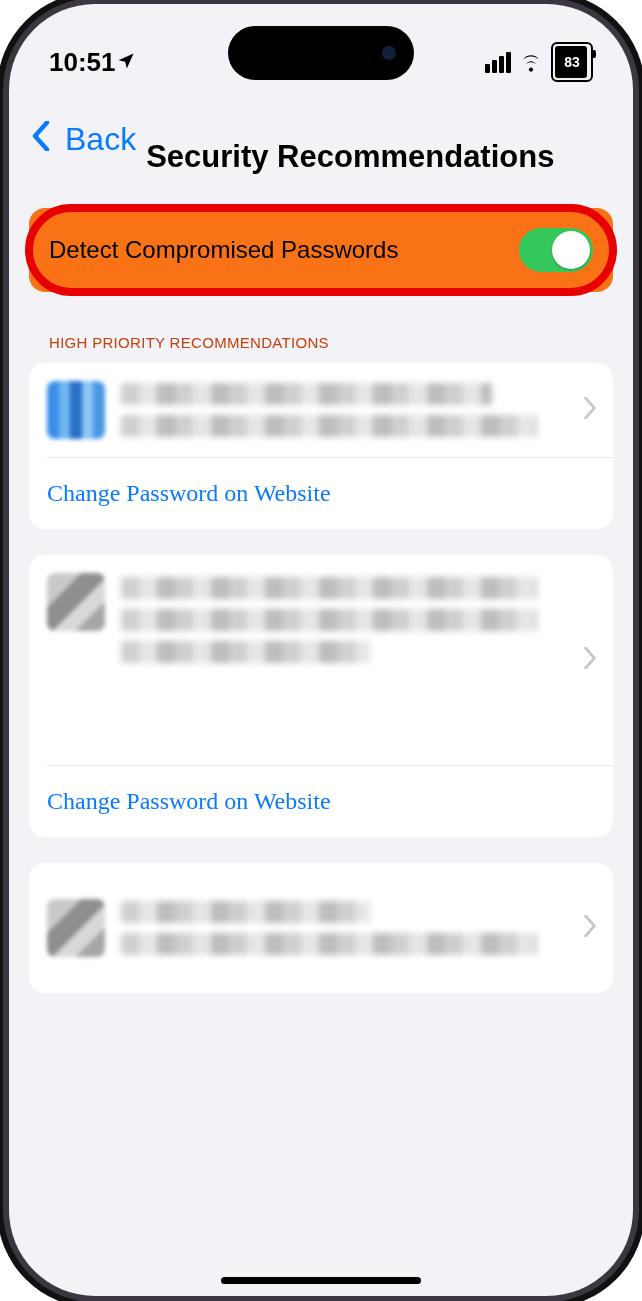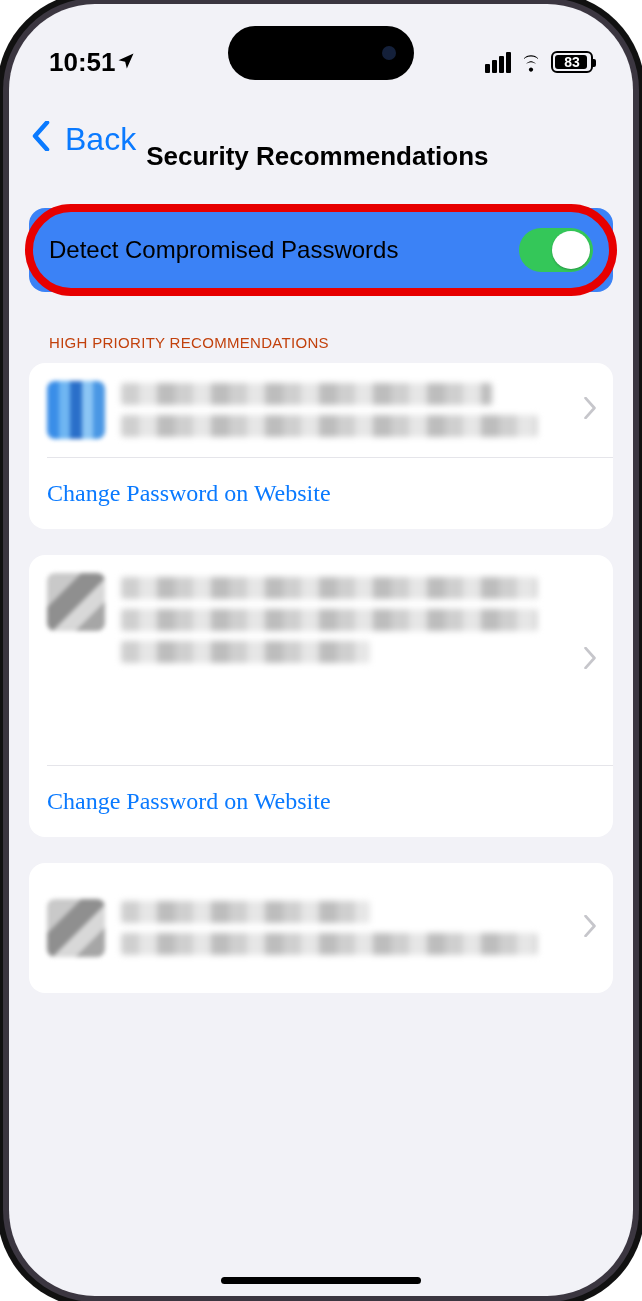--- a/index.html
+++ b/index.html
@@ -34,40 +34,40 @@
   
   .statusbar { position: absolute; top: 0; left: 0; right: 0; height: 90px; display:flex; align-items:center; justify-content:space-between; padding: 26px 40px 0 40px; }
   .sb-left { display:flex; align-items:center; gap:0; font-size:26px; font-weight:600; color:#000; }
   .sb-right-icons { display:flex; align-items:center; gap:7px; }
   .cell-bars { display:flex; align-items:flex-end; gap:2px; }
   .cell-bars span { width:5px; background:#000; border-radius:1px; display:block; }
   .cell-bars span:nth-child(1){height:9px;} .cell-bars span:nth-child(2){height:13px;}
   .cell-bars span:nth-child(3){height:17px;} .cell-bars span:nth-child(4){height:21px;}
   .wifi-icon svg { display:block; }
   .battery { display:flex; align-items:center; }
-  .battery-body { width:42px; height:22px; border:2px solid #000; border-radius:6px; position:relative; display:flex; align-items:center; justify-content:center; }
+  .battery-body { width:42px; height:40px; border:2px solid #000; border-radius:6px; position:relative; display:flex; align-items:center; justify-content:center; }
   .battery-body::after { content:""; position:absolute; right:-5px; top:6px; width:3px; height:8px; background:#000; border-radius:0 2px 2px 0; }
   .battery-fill { position:absolute; left:2px; top:2px; bottom:2px; width:83%; background:#000; border-radius:3px; }
   .battery-text { position:relative; font-size:14px; font-weight:700; color:#fff; z-index:1; }
 
   
   .navbar { position:absolute; top:108px; left:0; right:0; height:56px; display:flex; align-items:center; padding:0 22px; }
   .back-btn { display:flex; align-items:flex-start; gap:14px; color:#0a7aff; font-size:32px; }
-  .nav-title { flex: 0 0 auto; margin-left: 10px; text-align:left; font-size:26px; font-weight:600; color:#000;margin-top:33px; }
+  .nav-title { flex: 0 0 auto; margin-left: 10px; text-align:left; font-size:31px; font-weight:600; color:#000;margin-top:33px; }
 
   
   .content { position:absolute; top:186px; left:0; right:0; bottom:0; padding: 0 20px 60px 20px; }
 
   
   .highlight-wrap { position:relative; margin-top:18px; }
   .highlight-ring {
     position:absolute; inset:-4px; border:8px solid #e70000; border-radius:48px; pointer-events:none;
   }
   .toggle-card {
-    background:#3b82f6; border-radius:16px; padding:20px 20px; display:flex; align-items:center; justify-content:space-between;
+    background:#f97316; border-radius:16px; padding:20px 20px; display:flex; align-items:center; justify-content:space-between;
   }
   .toggle-label { font-size:24px; color:#000; }
   .switch { width:74px; height:44px; border-radius:22px; background:#34c759; position:relative; flex-shrink:0; }
   .switch .knob { position:absolute; right:3px; top:3px; width:38px; height:38px; background:#fff; border-radius:50%; box-shadow:0 1px 2px rgba(0,0,0,0.25); }
 
   .footer-text { font-size:21px; color:#86868b; line-height:1.35; padding: 14px 20px 0 20px; }
   .footer-text .link { color:#0a7aff; }
 
   .section-header { font-size:15px; color:#c2410c; letter-spacing:0.3px; padding: 42px 20px 12px 20px; text-transform:uppercase; }
 

